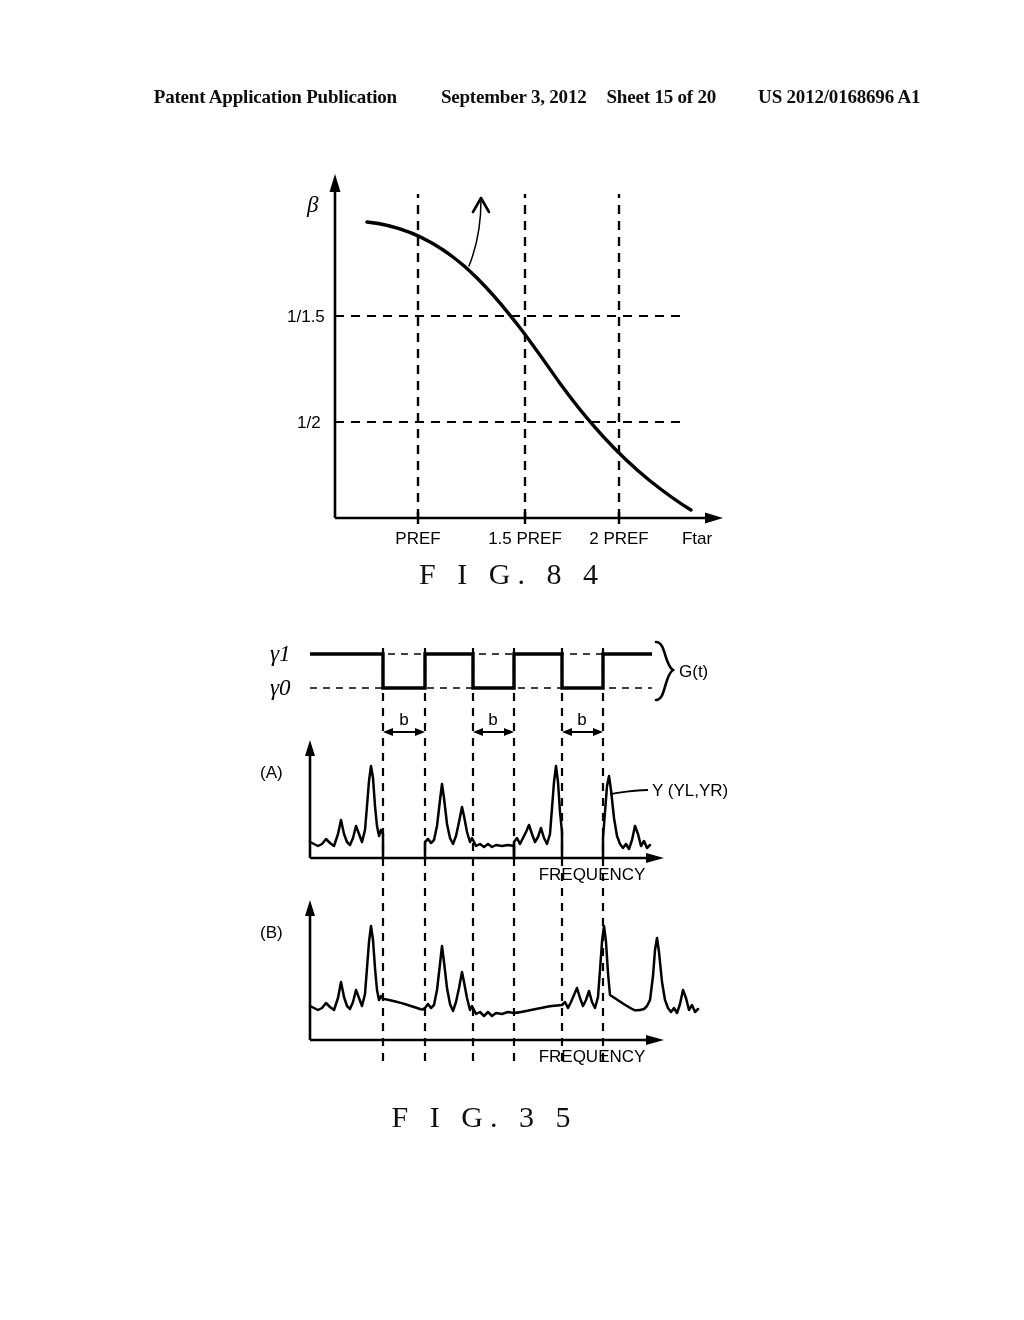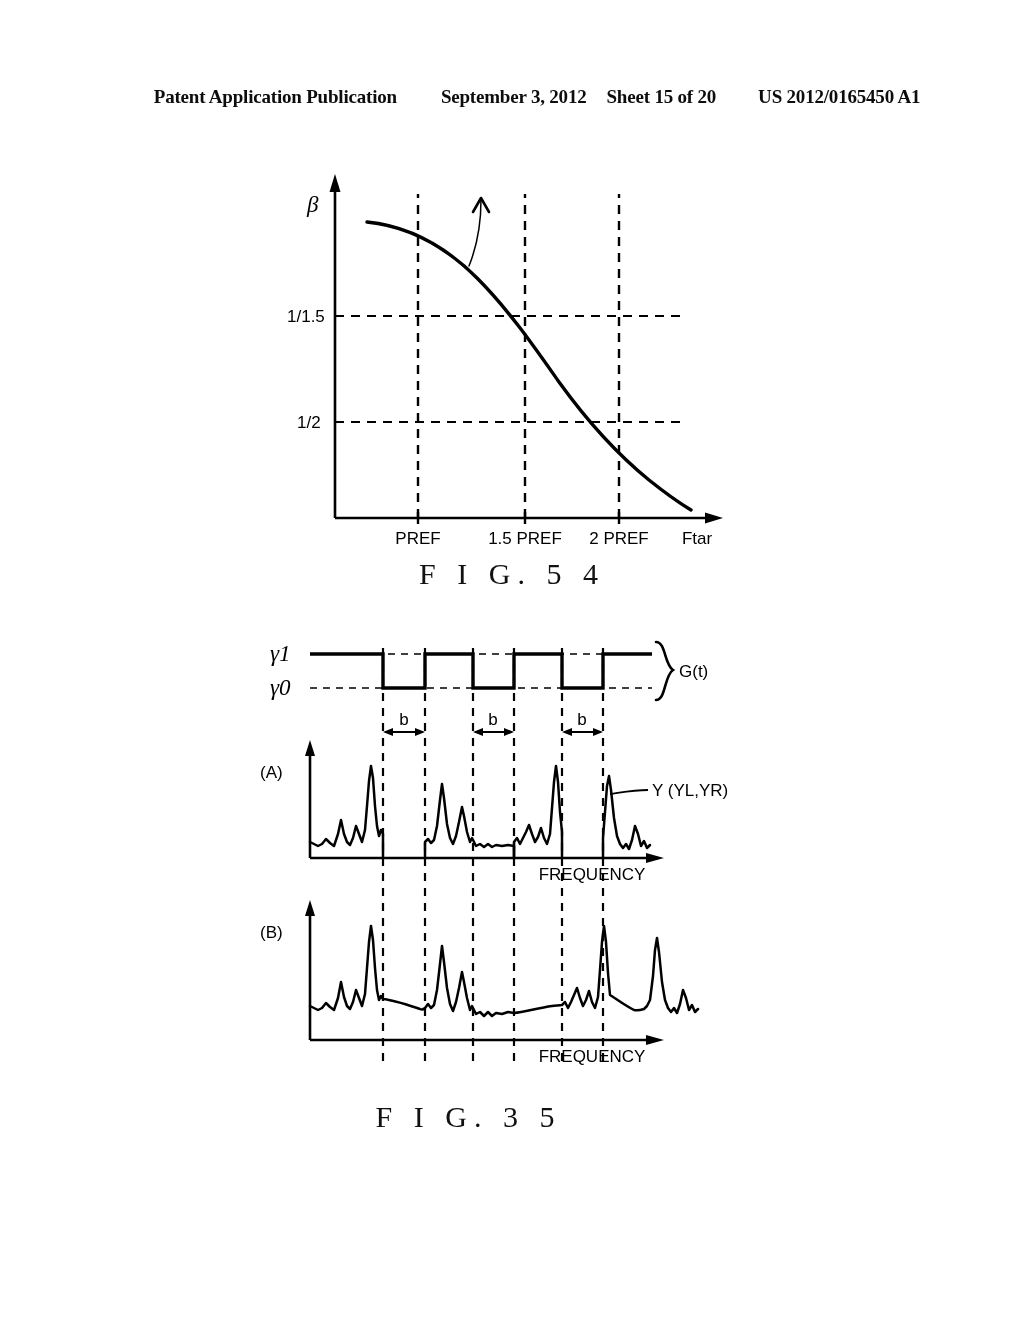--- a/index.html
+++ b/index.html
@@ -56,40 +56,40 @@
 
   .fig-caption {
     text-align: center;
     font-family: "Liberation Serif", serif;
     font-size: 30px;
     letter-spacing: 7px;
     color: #111;
     margin-top: 2px;
   }
   #fig34-caption { position: absolute; left: 0; top: 405px; width: 1024px; }
-  #fig35-caption { position: absolute; left: 0; top: 478px; width: 937px; }
+  #fig35-caption { position: absolute; left: 0; top: 478px; width: 937px; padding-left: 16px; }
 
   
   svg text { font-family: "Liberation Sans", sans-serif; fill: #000; }
   .lbl-axis  { font-size: 17px; letter-spacing: 0px; }
   .lbl-tick  { font-size: 17px; }
   .lbl-greek { font-family: "Liberation Serif", serif; font-style: italic; font-size: 23px; }
   .lbl-panel { font-size: 17px; }
 </style>
 </head>
 <body>
 
 <div id="page-header">
   <span class="hdr-seg">Patent Application Publication</span>
   <span class="hdr-gap-lg"></span>
   <span class="hdr-seg">September 3, 2012</span>
   <span class="hdr-gap-md"></span>
   <span class="hdr-seg">Sheet 15 of 20</span>
   <span class="hdr-gap-xl"></span>
-  <span class="hdr-seg">US 2012/0165450 A1</span>
+  <span class="hdr-seg">US 2012/0168696 A1</span>
 </div>
 
 <div class="figure-block" id="figure-34">
 
   <svg class="fig-canvas" id="fig34-svg" width="470" height="400" viewBox="0 0 470 400">
 
     <g>
       <line x1="58" y1="368" x2="58" y2="38" stroke="#000" stroke-width="2.6"></line>
       <polygon points="58,24 52.5,42 63.5,42" fill="#000"></polygon>
     </g>
@@ -129,21 +129,21 @@
     <text class="lbl-tick" x="10" y="172">1/1.5</text>
     <text class="lbl-tick" x="20" y="278">1/2</text>
 
     <text class="lbl-tick" x="141" y="394" text-anchor="middle">PREF</text>
     <text class="lbl-tick" x="248" y="394" text-anchor="middle">1.5 PREF</text>
     <text class="lbl-tick" x="342" y="394" text-anchor="middle">2 PREF</text>
 
     <text class="lbl-tick" x="420" y="394" text-anchor="middle">Ftar</text>
   </svg>
 
-  <div class="fig-caption" id="fig34-caption">F I G.  5 4</div>
+  <div class="fig-caption" id="fig34-caption">F I G.  8 4</div>
 </div>
 
 <div class="figure-block" id="figure-35">
 
   <svg class="fig-canvas" id="fig35-svg" width="520" height="470" viewBox="0 0 520 470">
 
     <g stroke="#000" stroke-width="2.2" stroke-dasharray="8 7">
       <line x1="131" y1="28" x2="131" y2="442"></line>
       <line x1="173" y1="28" x2="173" y2="442"></line>
       <line x1="221" y1="28" x2="221" y2="442"></line>

